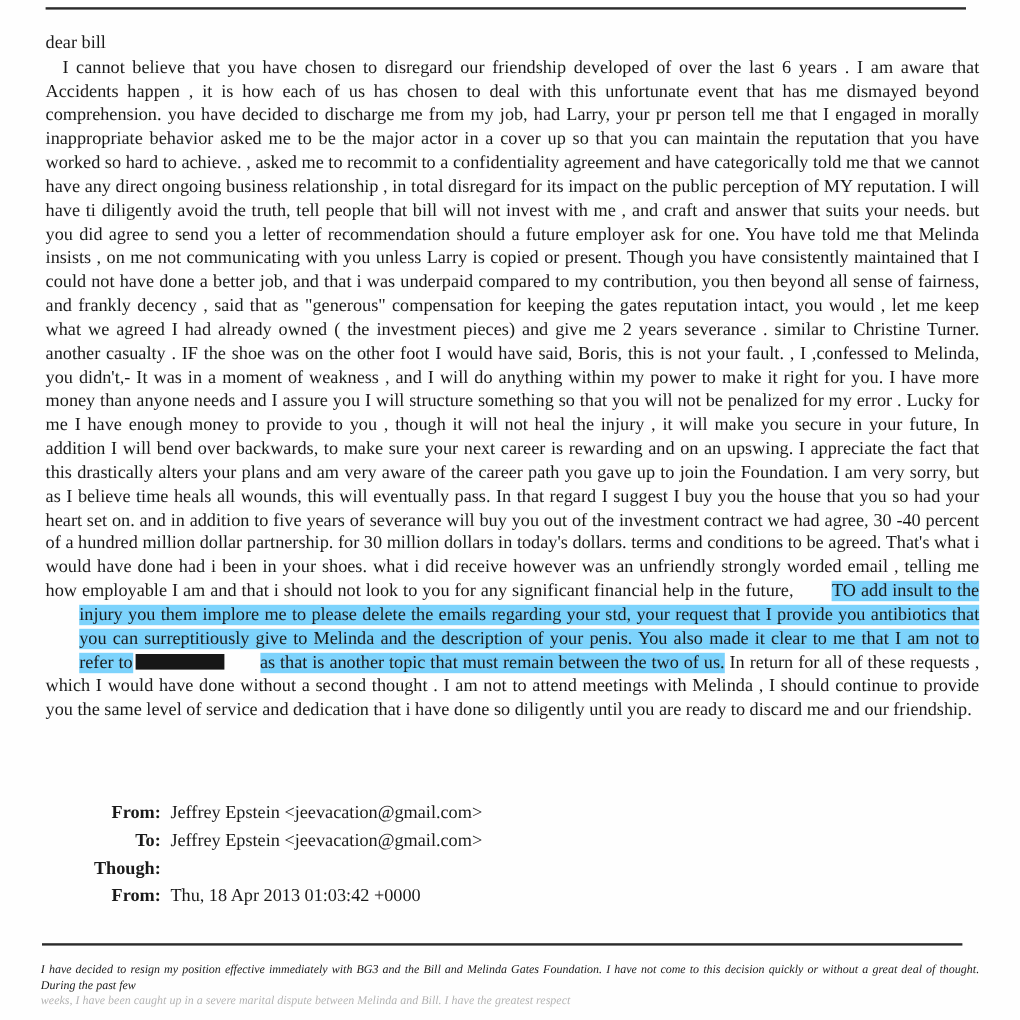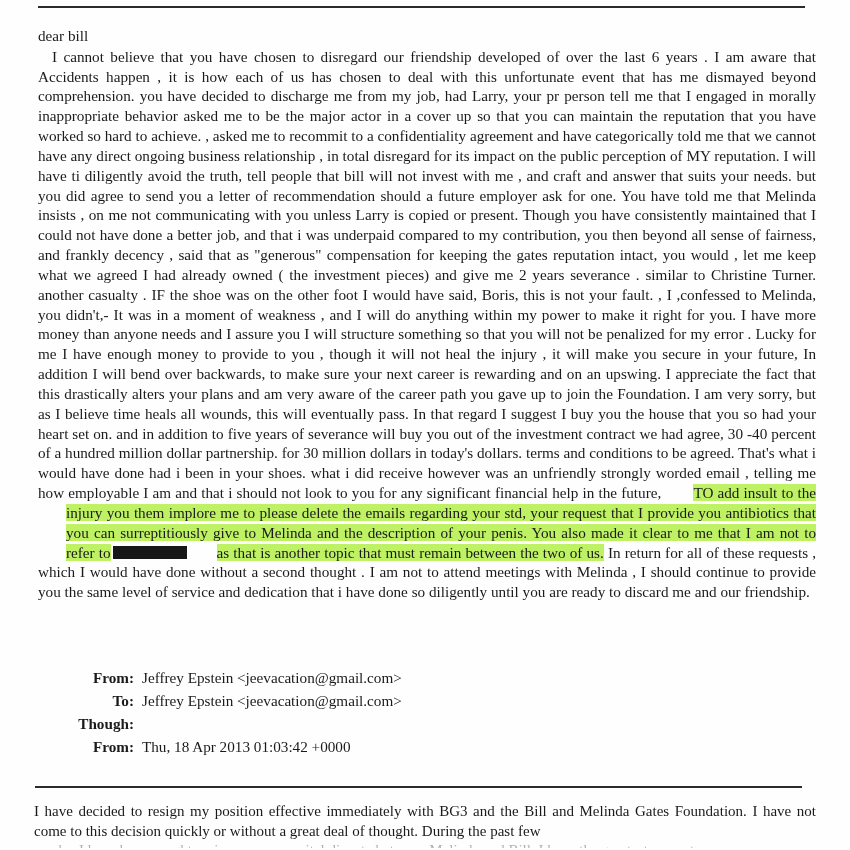--- a/index.html
+++ b/index.html
@@ -51,21 +51,21 @@
   }
   .salutation {
     margin: 0 0 1px 0;
     text-align: left;
   }
   .para {
     margin: 0;
     text-indent: 14px;
   }
   .hl {
-    background: #bef264;
+    background: #7dd3fc;
     box-decoration-break: clone;
     margin-left: 28px;
     -webkit-box-decoration-break: clone;
   }
   .redact {
     display: inline-block;
     width: 74px;
     height: 13px;
     background: #171717;
     vertical-align: -1px;
@@ -91,25 +91,26 @@
     flex: 0 0 auto;
   }
   .hdr-value {
     flex: 1 1 auto;
   }
   .next-block {
     position: absolute;
     top: 802px;
     left: 34px;
     width: 782px;
-    font-size: 15px;
+    font-size: 10px;
     line-height: 1.305;
     text-align: justify;
     max-height: 46px;
     overflow: hidden;
+    font-style: italic;
   }
   .next-block p {
     margin: 0;
   }
   .fade-line {
     opacity: 0.34;
   }
 </style>
 </head>
 <body>

